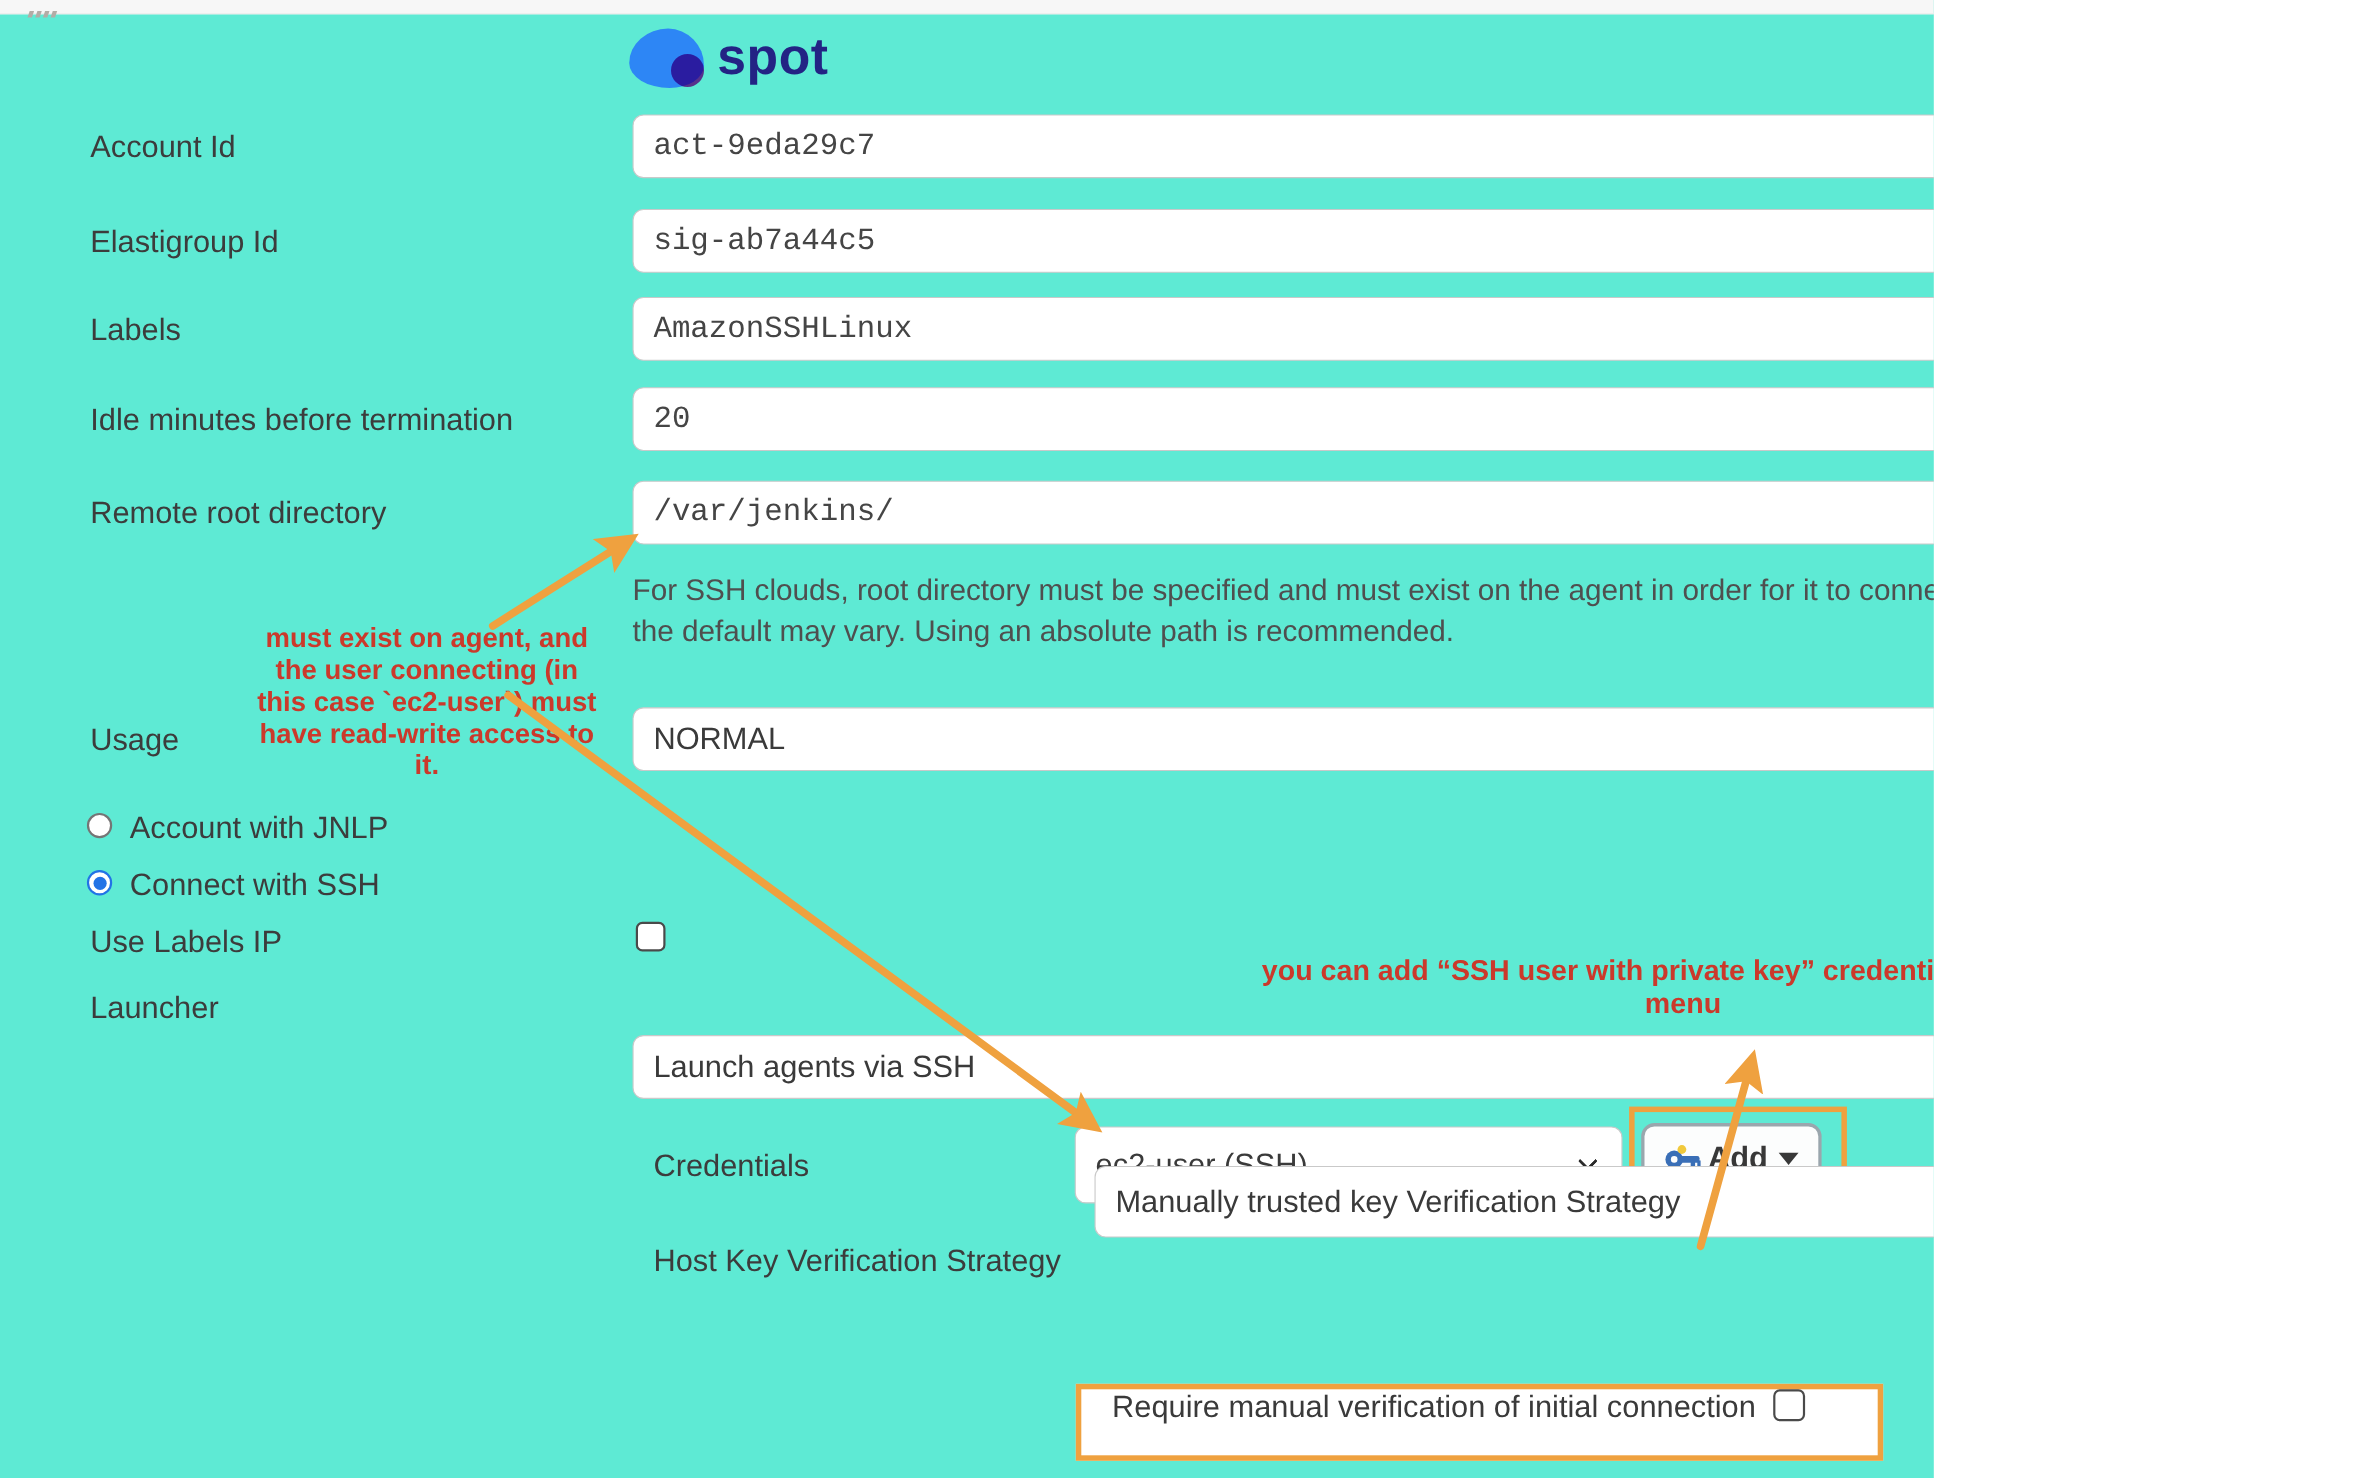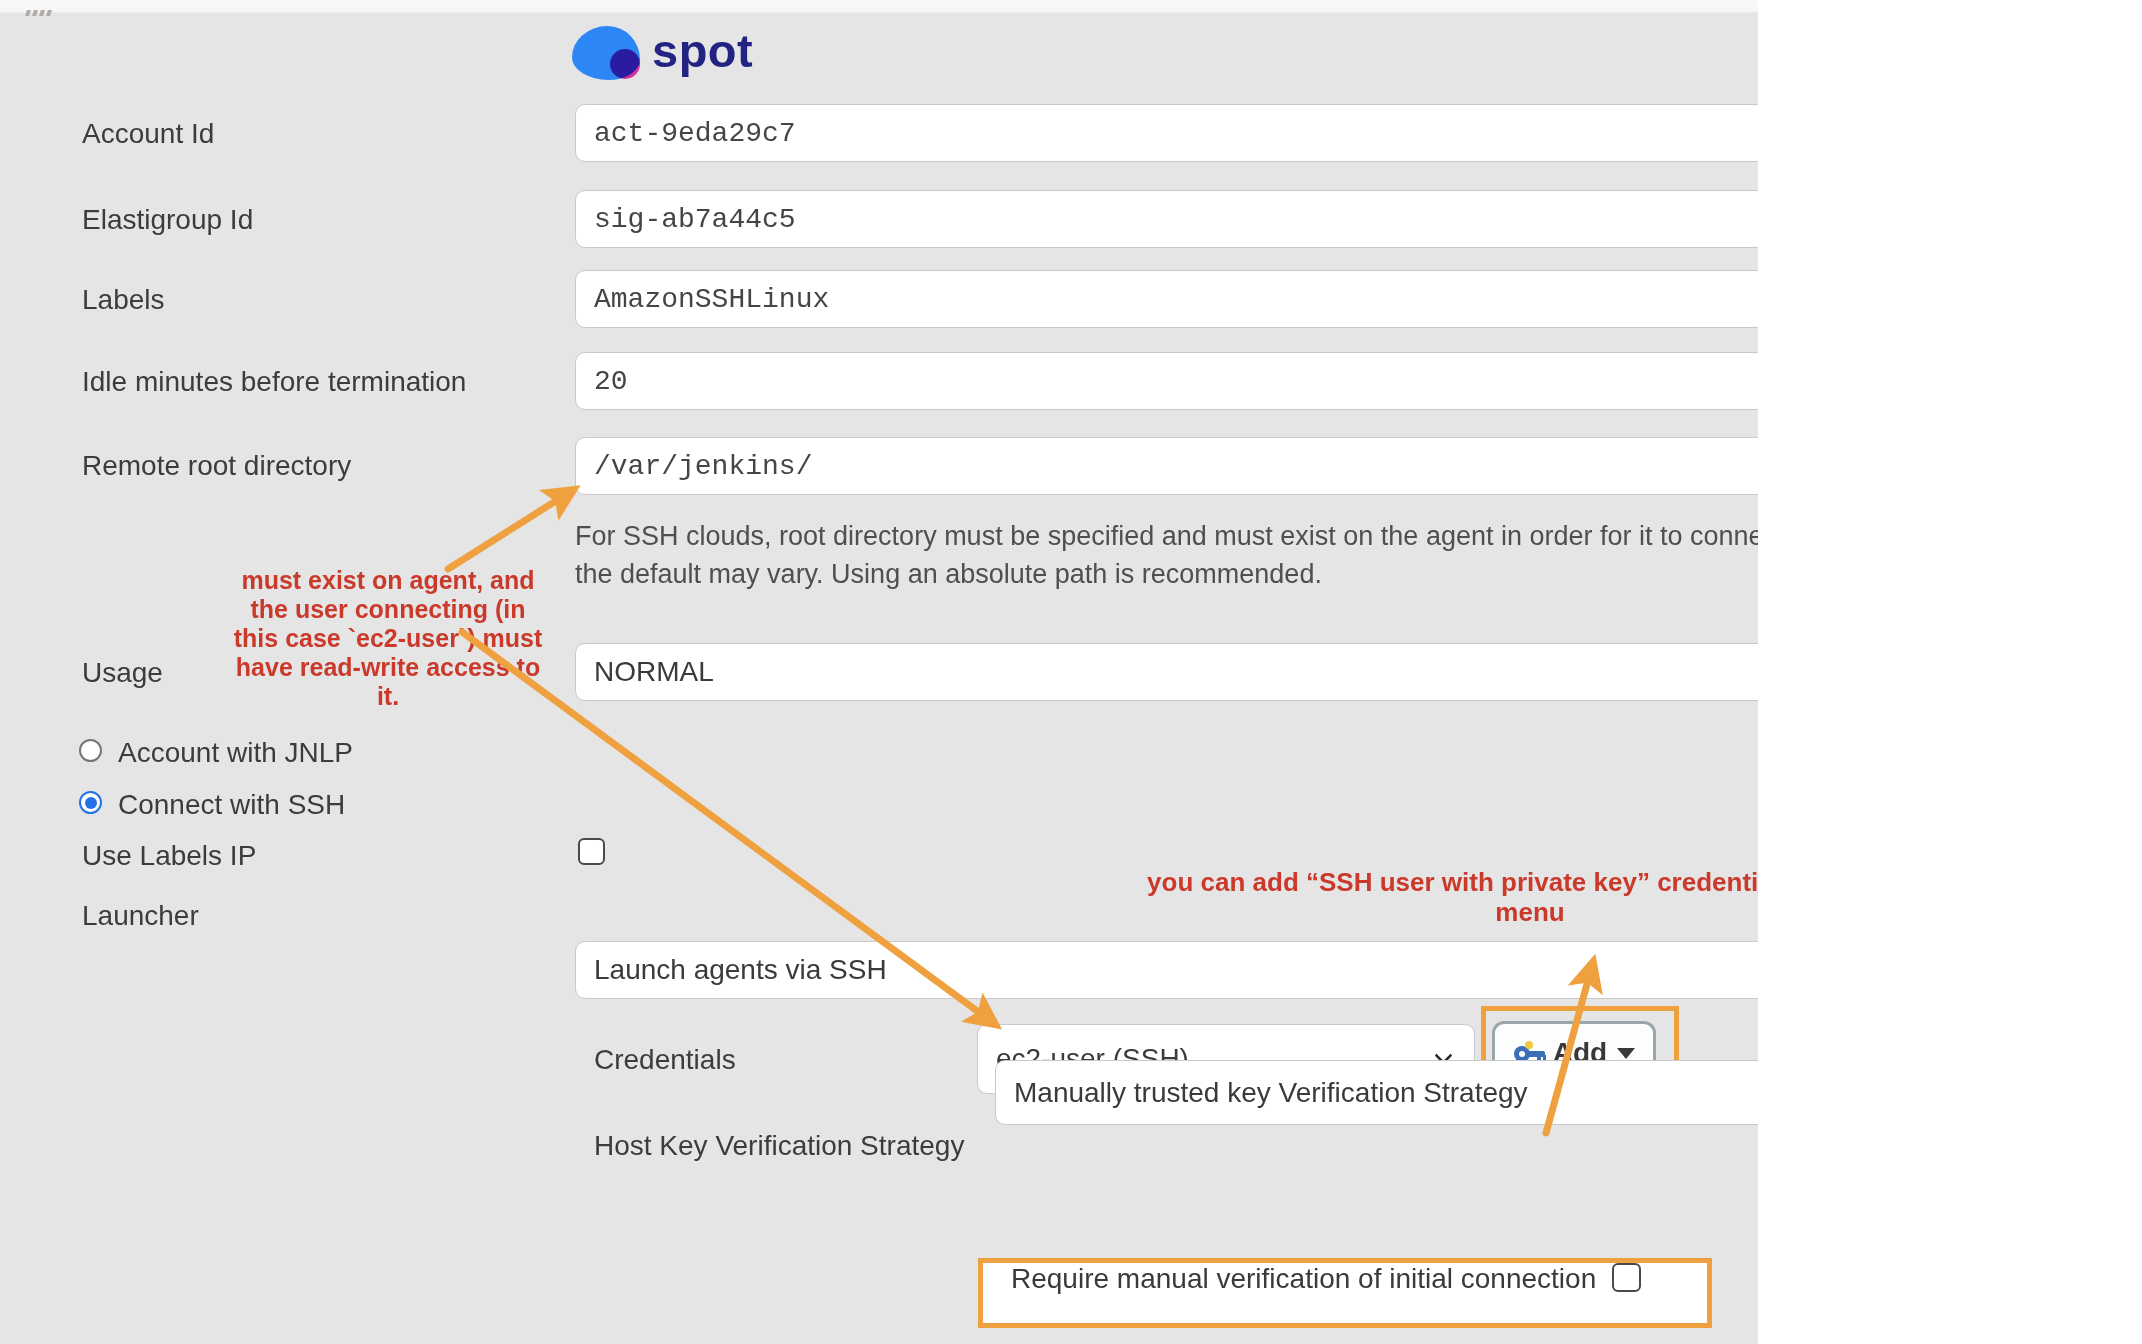--- a/index.html
+++ b/index.html
@@ -9,21 +9,21 @@
     --radio-blue:#2273e6;
     --navy:#232384;
     --logo-blue:#2d86f5;
     --logo-magenta:#ec35a7;
     --border:#c9c9c9;
     --text:#3c3c3c;
   }
   *{box-sizing:border-box;margin:0;padding:0;}
   html,body{background:#fff;}
   body{font-family:"Liberation Sans","DejaVu Sans",sans-serif;color:var(--text);}
-  #screen{position:relative;width:1758px;height:1344px;background:#e5e5e5;overflow:hidden;}
+  #screen{position:relative;width:1758px;height:1344px;background:#5eead4;overflow:hidden;}
 
   .topbar{position:absolute;left:0;top:0;width:2142px;height:13px;background:#f7f7f7;border-bottom:1px solid #ececec;}
   .dragdots{position:absolute;left:26px;top:10px;display:flex;gap:3px;}
   .dragdots i{display:block;width:4px;height:6px;background:#b3aca6;transform:skewX(-18deg);}
 
   
   .logo{position:absolute;left:572px;top:18px;height:62px;}
   .logo .blob{position:absolute;left:0;top:8px;width:68px;height:54px;background:var(--logo-blue);
     border-radius:52% 48% 46% 54% / 58% 62% 38% 42%;}
   .logo .dot{position:absolute;left:38px;top:31px;width:30px;height:30px;border-radius:50%;

